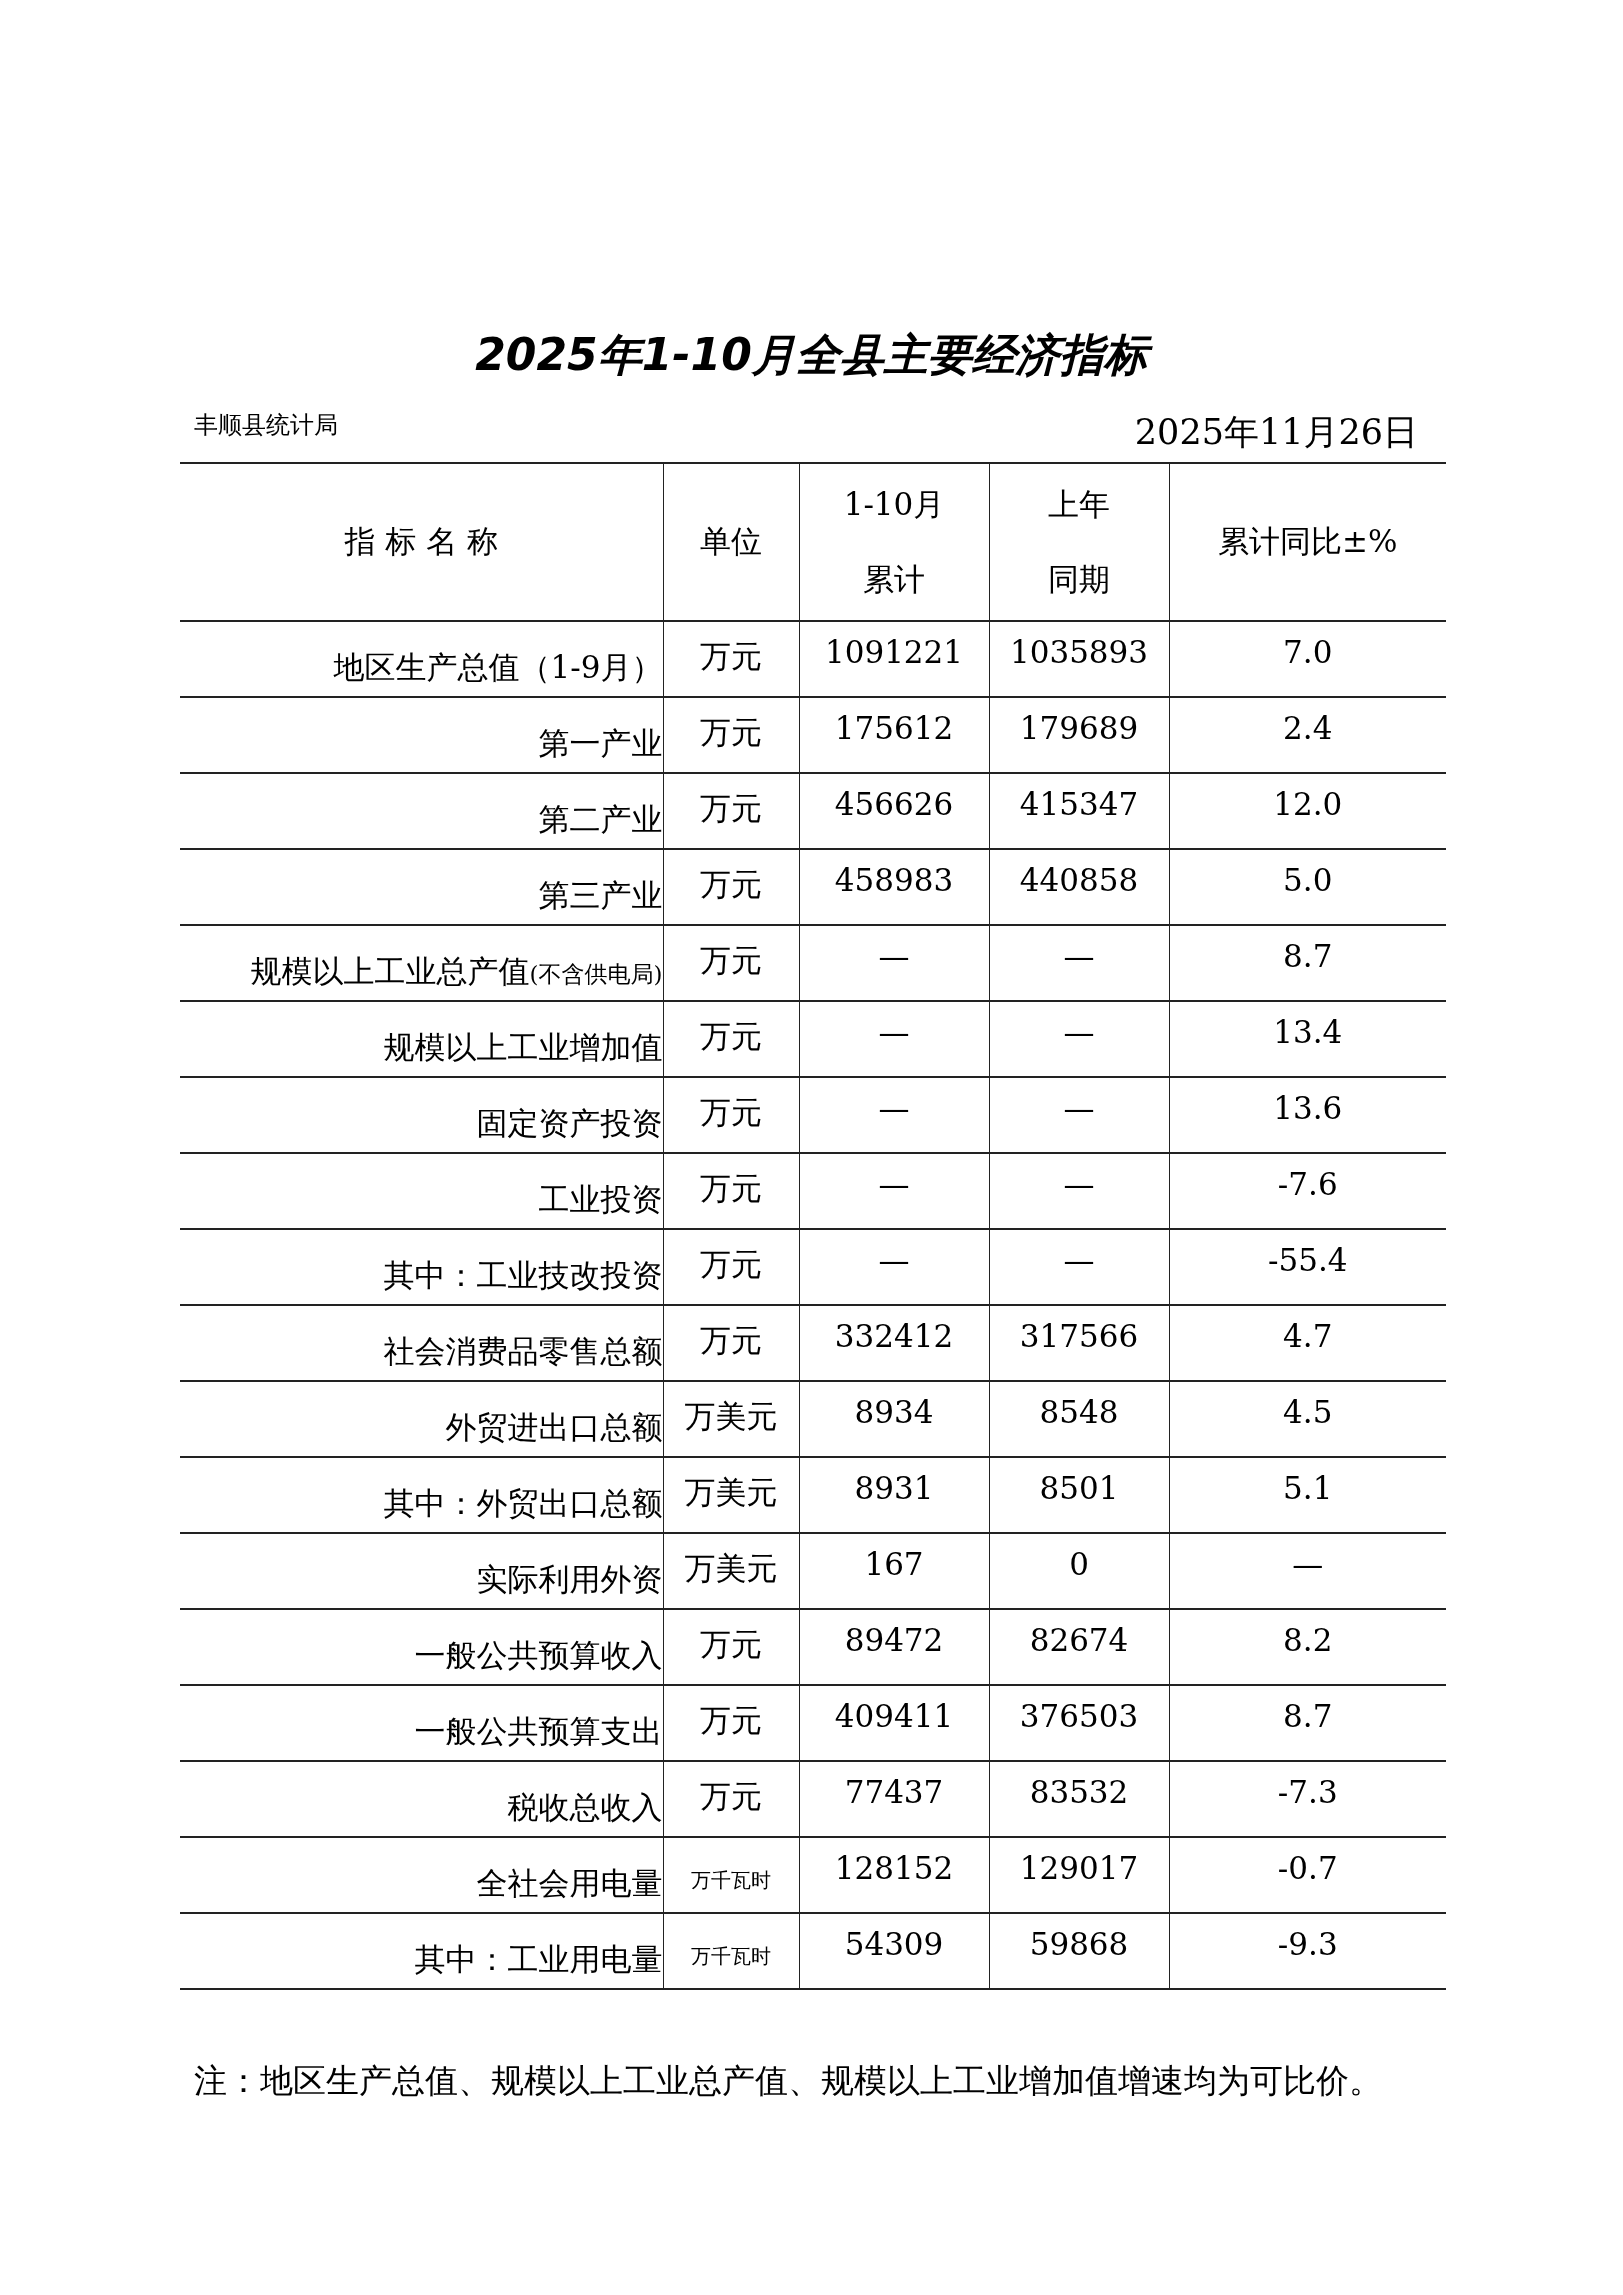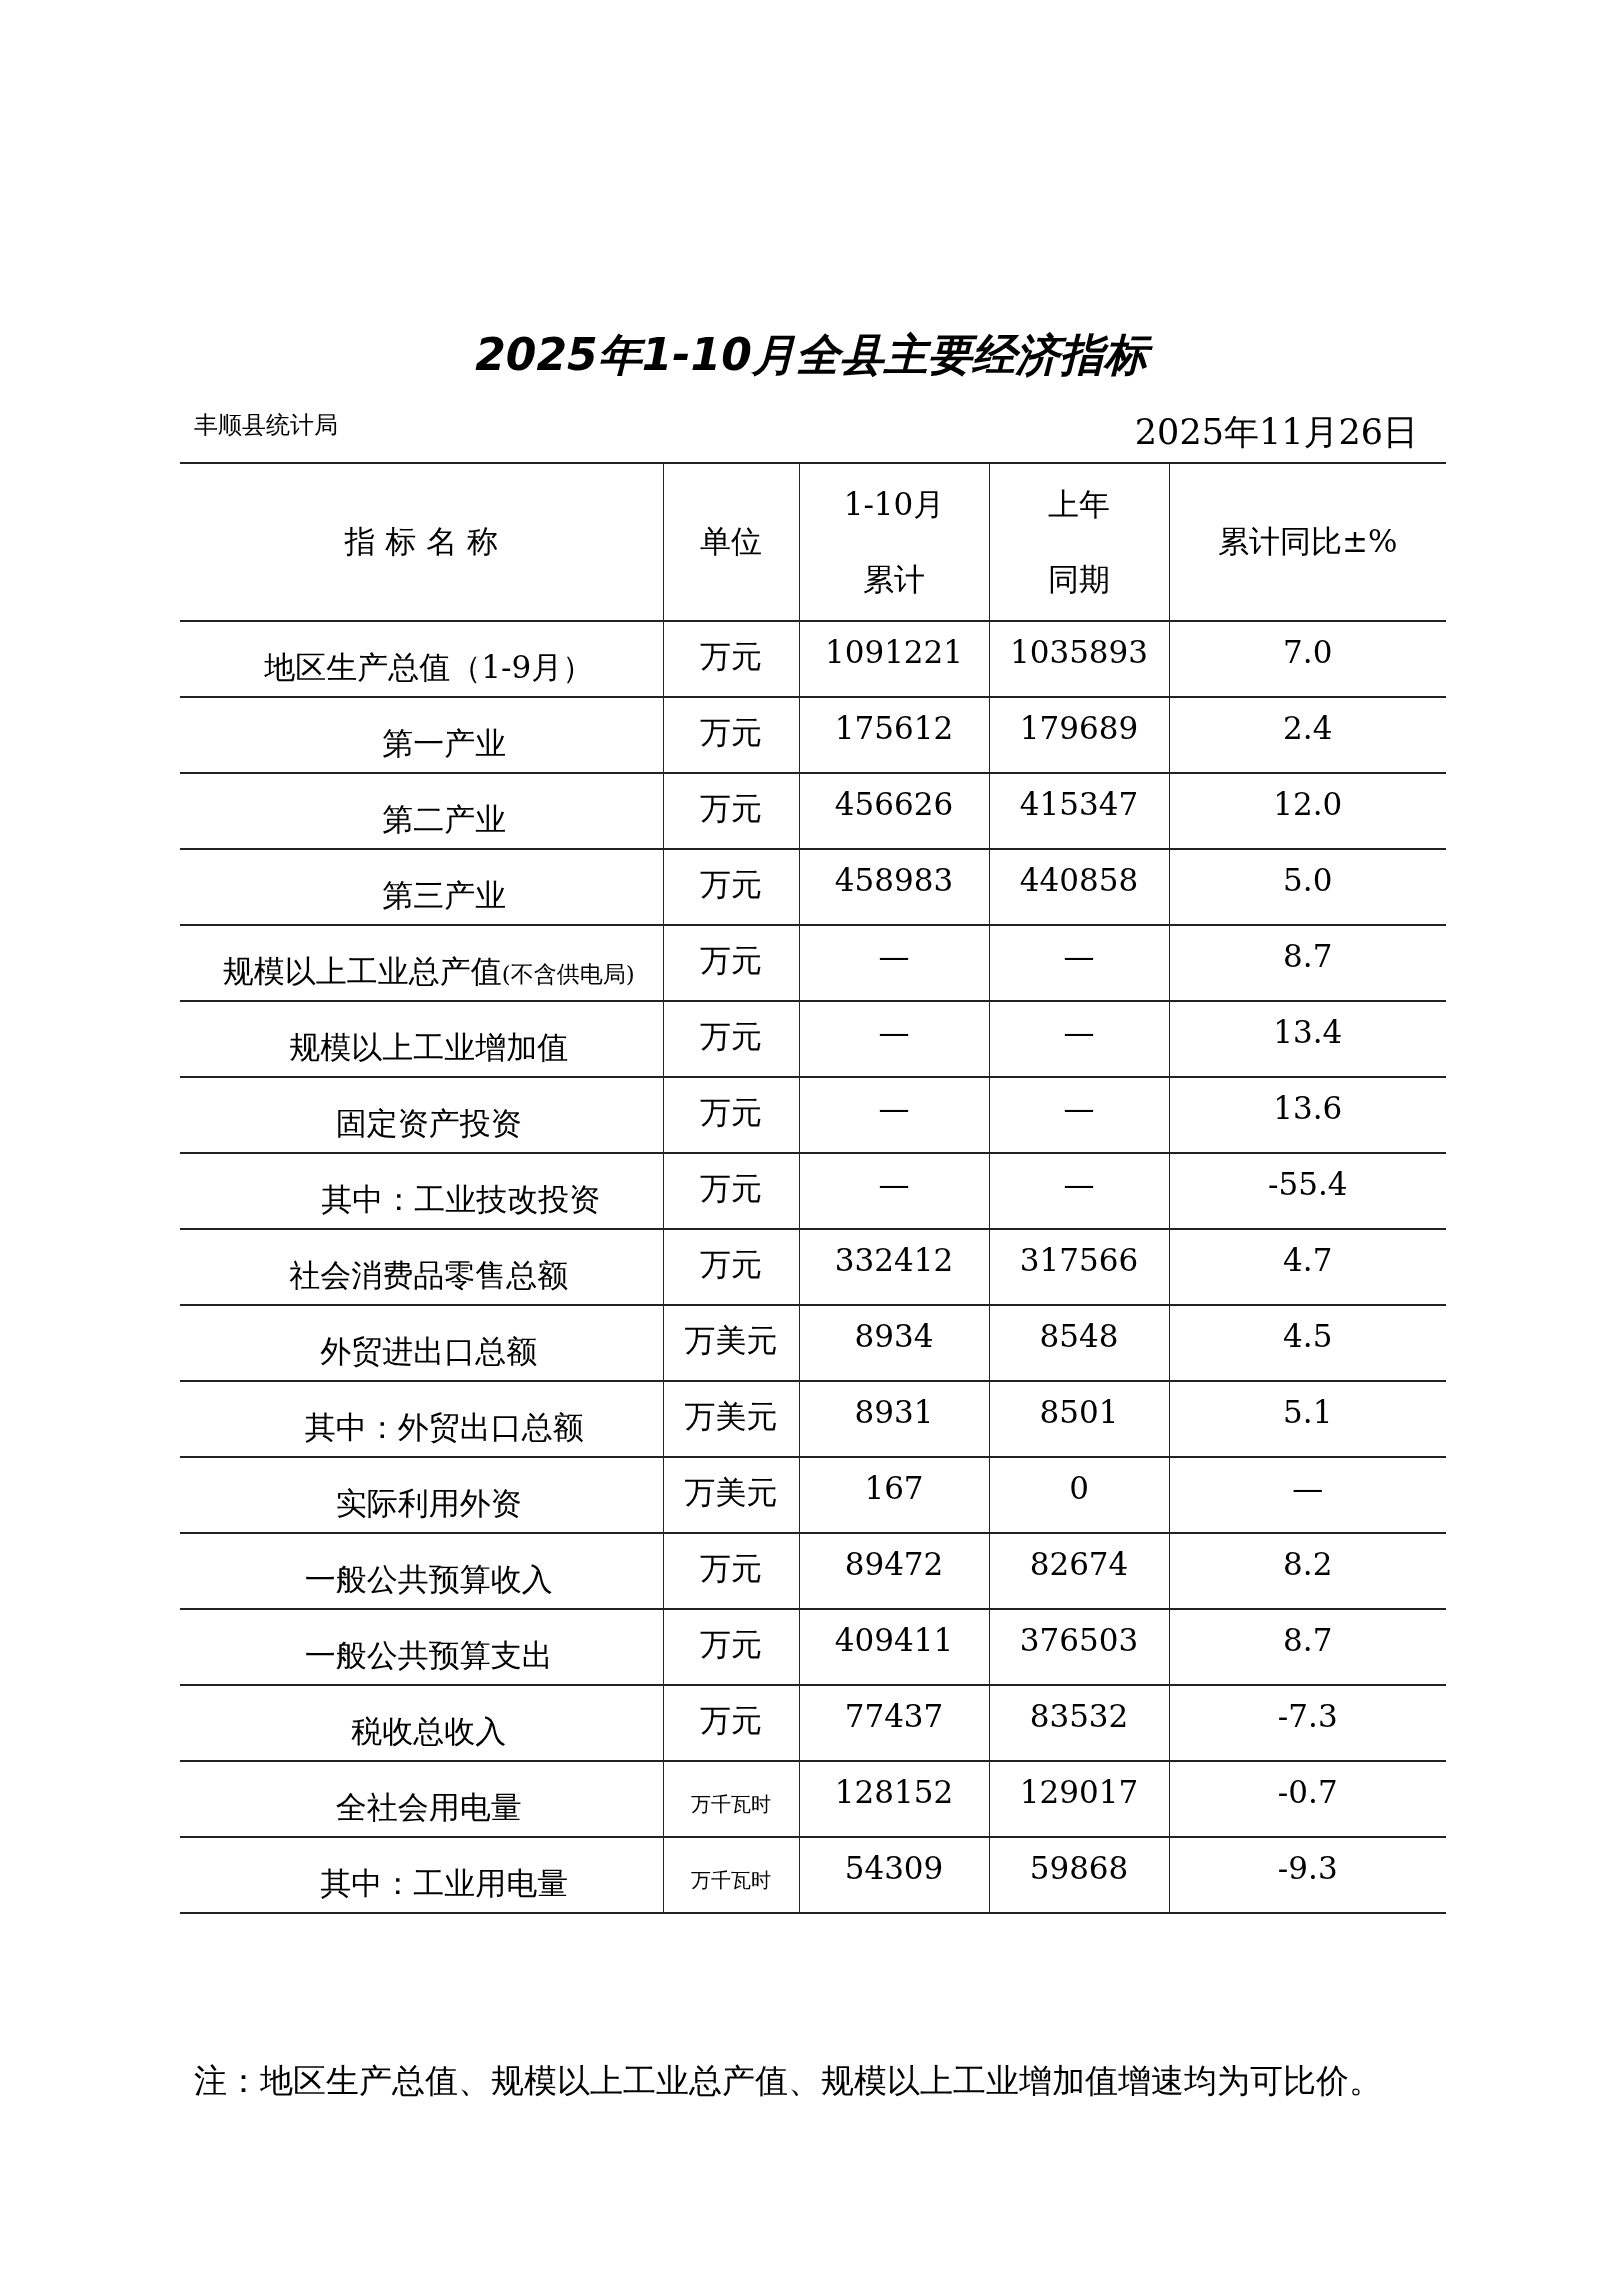--- a/index.html
+++ b/index.html
@@ -5,21 +5,21 @@
   html,body{margin:0;padding:0;background:#fff;}
   body{width:1623px;height:2295px;position:relative;font-family:"DejaVu Serif","Liberation Serif",serif;color:#000;}
   .title{position:absolute;top:326px;left:0;width:1623px;text-align:center;font-size:44px;font-weight:bold;font-family:"DejaVu Sans","Liberation Sans",sans-serif;font-style:italic;}
   .org{position:absolute;top:409px;left:194px;font-size:24px;}
   .date{position:absolute;top:409px;right:205px;font-size:35px;}
   table{position:absolute;top:462px;left:180px;width:1266px;border-collapse:collapse;table-layout:fixed;}
   td,th{border-top:2.7px solid #222;border-bottom:2.7px solid #222;font-weight:normal;font-size:31px;padding:0;}
   td+td,th+th{border-left:1.4px solid #222;}
   th{height:156px;text-align:center;}
   td{height:76px;text-align:center;vertical-align:top;padding-top:12.3px;box-sizing:border-box;}
-  td.name{text-align:center;vertical-align:bottom;padding-bottom:6.8px;padding-left:15px;}
+  td.name{text-align:right;vertical-align:bottom;padding-bottom:6.8px;padding-left:15px;}
   td.unit{vertical-align:bottom;padding-bottom:18px;margin-top:20px;}
   td.name.i1{padding-left:46px;}
   td.name.i2{padding-left:79px;}
   .small{font-size:23px;}
   .unitsmall{font-size:20px;}
   .hline{display:block;line-height:75px;}
   .note{position:absolute;top:2059px;left:194px;font-size:33px;}
 </style>
 </head>
 <body>
@@ -95,20 +95,27 @@
         <td>13.4</td>
       </tr>
       <tr>
         <td class="name"><span>固定资产投资</span></td>
         <td class="unit">万元</td>
         <td>—</td>
         <td>—</td>
         <td>13.6</td>
       </tr>
       <tr>
+        <td class="name i1"><span>工业投资</span></td>
+        <td class="unit">万元</td>
+        <td>—</td>
+        <td>—</td>
+        <td>-7.6</td>
+      </tr>
+      <tr>
         <td class="name i2"><span>其中：工业技改投资</span></td>
         <td class="unit">万元</td>
         <td>—</td>
         <td>—</td>
         <td>-55.4</td>
       </tr>
       <tr>
         <td class="name"><span>社会消费品零售总额</span></td>
         <td class="unit">万元</td>
         <td>332412</td>

